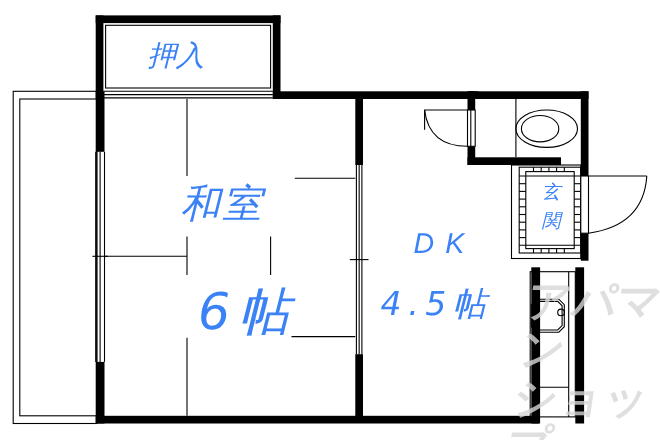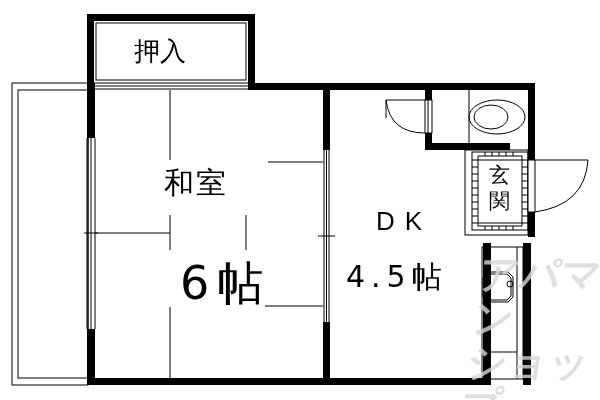--- a/index.html
+++ b/index.html
@@ -1,24 +1,24 @@
 <!DOCTYPE html>
 <html><head>
 <meta charset="utf-8">
 <style>
   html, body { margin: 0; padding: 0; background: #ffffff; }
   body { width: 600px; height: 400px; position: relative; overflow: hidden; font-family: "DejaVu Sans", sans-serif; }
   svg { position: absolute; left: 0; top: 0; }
-  .label { position: absolute; color: #000000; white-space: nowrap; line-height: 1; }
+  .label { position: absolute; color: #3b82f6; white-space: nowrap; line-height: 1; font-style: italic; }
   .lbl-oshiire { left: 134px; top: 38px; font-size: 26px; }
-  .lbl-washitsu { left: 164px; top: 168px; font-size: 30px; letter-spacing: 2px; text-align: center; }
+  .lbl-washitsu { left: 164px; top: 168px; font-size: 36px; letter-spacing: 2px; text-align: center; }
   .lbl-6jo { left: 180px; top: 260px; font-size: 46px; letter-spacing: 8px; }
   .lbl-dk { left: 376px; top: 208px; font-size: 26px; letter-spacing: 10px; font-family: "Liberation Sans", sans-serif; }
   .lbl-45jo { left: 346px; top: 262px; font-size: 30px; letter-spacing: 6px; }
-  .lbl-genkan { left: 489px; top: 162px; font-size: 21px; width: 24px; line-height: 26px; text-align: left; white-space: normal; }
+  .lbl-genkan { left: 489px; top: 162px; font-size: 17px; width: 24px; line-height: 26px; text-align: center; white-space: normal; }
   .watermark { position: absolute; left: 470px; top: 252px; color: #d8d8d8; font-size: 40px; font-weight: bold; line-height: 44px; transform: skewX(-8deg); opacity: 0.8; pointer-events: none; }
 </style>
 </head>
 <body>
 
 <svg width="600" height="400" viewBox="0 0 600 400">
 
   <g fill="none" stroke="#000" stroke-width="1">
     <rect x="12" y="83" width="76" height="302"></rect>
     <rect x="18" y="90" width="70" height="288"></rect>

